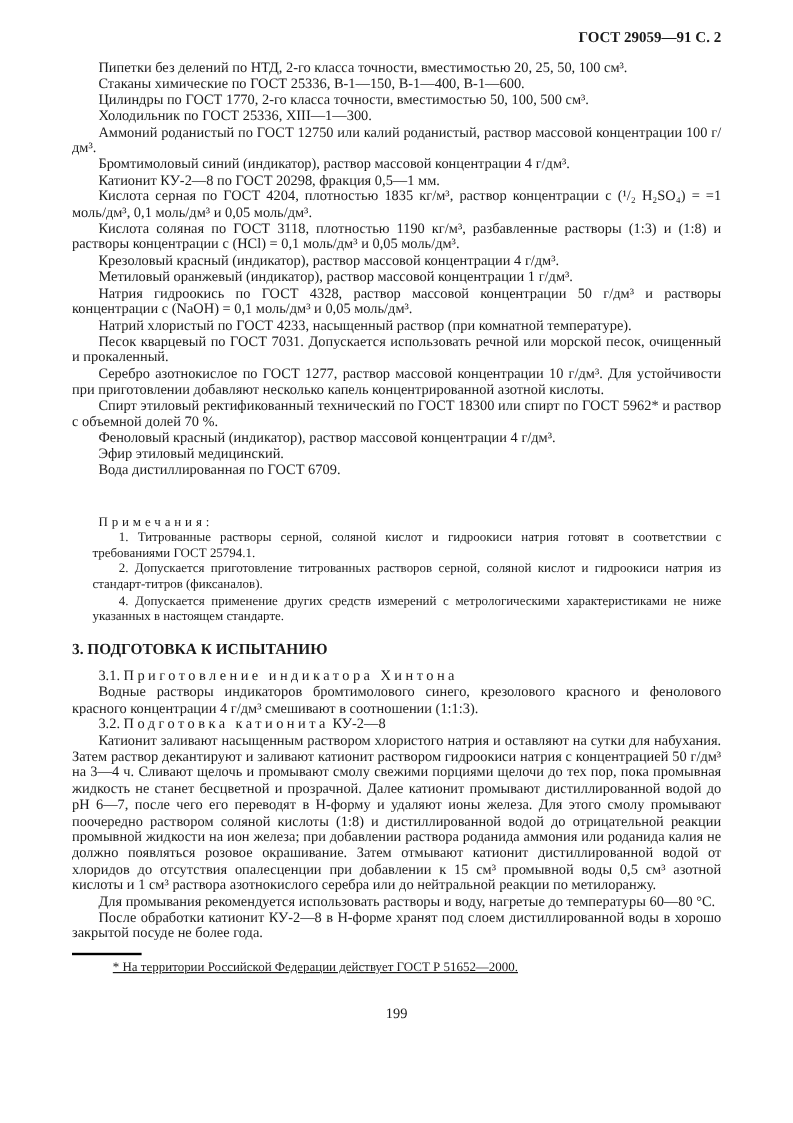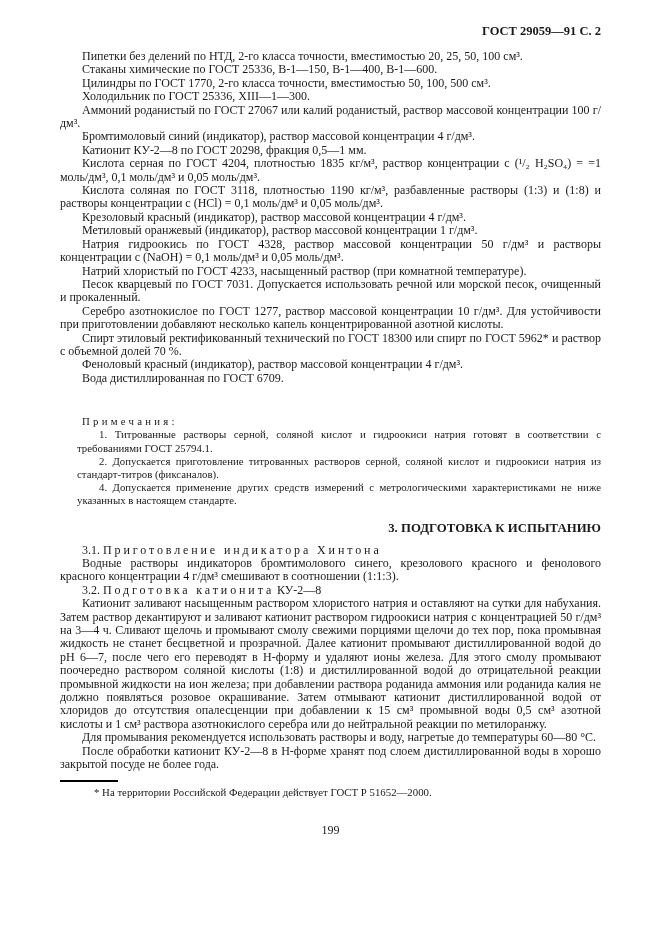--- a/index.html
+++ b/index.html
@@ -36,35 +36,35 @@
     margin-top: 30px;
   }
   .note {
     font-size: 10.8px;
     line-height: 13.2px;
     text-align: justify;
     text-indent: 22px;
     margin-left: 17px;
   }
   .sec-title {
-    text-align: right;
+    text-align: left;
     font-weight: bold;
     font-size: 12.8px;
     line-height: 14px;
     margin: 13px 0 9px 0;
     text-indent: 0;
   }
   .subhead {
     font-size: 12px;
     line-height: 13.4px;
     text-indent: 22px;
     white-space: nowrap;
   }
   .subhead .sp { letter-spacing: 0.24em; }
-  .footnote-block { margin-top: 9px; }
+  .footnote-block { margin-top: 9px; text-decoration: underline; }
   .fn-rule {
     width: 58px;
     height: 0;
     border-top: 2px solid #000;
     margin: 0 0 4px 0;
   }
   .footnote {
     font-size: 10.8px;
     line-height: 13px;
     text-indent: 34px;
@@ -81,33 +81,34 @@
 
 <div class="sheet">
 
   <p class="doc-header">ГОСТ 29059—91 С. 2</p>
 
   <div>
     <p class="para">Пипетки без делений по НТД, 2-го класса точности, вместимостью 20, 25, 50, 100 см³.</p>
     <p class="para">Стаканы химические по ГОСТ 25336, В-1—150, В-1—400, В-1—600.</p>
     <p class="para">Цилиндры по ГОСТ 1770, 2-го класса точности, вместимостью 50, 100, 500 см³.</p>
     <p class="para">Холодильник по ГОСТ 25336, XIII—1—300.</p>
-    <p class="para">Аммоний роданистый по ГОСТ 27067 или калий роданистый, раствор массовой концентрации 100 г/дм³.</p>
+    <p class="para">Аммоний роданистый по ГОСТ 12750 или калий роданистый, раствор массовой концентрации 100 г/дм³.</p>
     <p class="para">Бромтимоловый синий (индикатор), раствор массовой концентрации 4 г/дм³.</p>
     <p class="para">Катионит КУ-2—8 по ГОСТ 20298, фракция 0,5—1 мм.</p>
     <p class="para">Кислота серная по ГОСТ 4204, плотностью 1835 кг/м³, раствор концентрации c (¹/₂ H₂SO₄) = =1 моль/дм³, 0,1 моль/дм³ и 0,05 моль/дм³.</p>
     <p class="para">Кислота соляная по ГОСТ 3118, плотностью 1190 кг/м³, разбавленные растворы (1:3) и (1:8) и растворы концентрации c (HCl) = 0,1 моль/дм³ и 0,05 моль/дм³.</p>
     <p class="para">Крезоловый красный (индикатор), раствор массовой концентрации 4 г/дм³.</p>
     <p class="para">Метиловый оранжевый (индикатор), раствор массовой концентрации 1 г/дм³.</p>
     <p class="para">Натрия гидроокись по ГОСТ 4328, раствор массовой концентрации 50 г/дм³ и растворы концентрации c (NaOH) = 0,1 моль/дм³ и 0,05 моль/дм³.</p>
     <p class="para">Натрий хлористый по ГОСТ 4233, насыщенный раствор (при комнатной температуре).</p>
     <p class="para">Песок кварцевый по ГОСТ 7031. Допускается использовать речной или морской песок, очищенный и прокаленный.</p>
     <p class="para">Серебро азотнокислое по ГОСТ 1277, раствор массовой концентрации 10 г/дм³. Для устойчивости при приготовлении добавляют несколько капель концентрированной азотной кислоты.</p>
     <p class="para">Спирт этиловый ректификованный технический по ГОСТ 18300 или спирт по ГОСТ 5962* и раствор с объемной долей 70 %.</p>
     <p class="para">Феноловый красный (индикатор), раствор массовой концентрации 4 г/дм³.</p>
+    <p class="para">Эфир этиловый медицинский.</p>
     <p class="para">Вода дистиллированная по ГОСТ 6709.</p>
   </div>
 
   <div class="notes">
     <p class="note-head">Примечания:</p>
     <p class="note">1. Титрованные растворы серной, соляной кислот и гидроокиси натрия готовят в соответствии с требованиями ГОСТ 25794.1.</p>
     <p class="note">2. Допускается приготовление титрованных растворов серной, соляной кислот и гидроокиси натрия из стандарт-титров (фиксаналов).</p>
     <p class="note">4. Допускается применение других средств измерений с метрологическими характеристиками не ниже указанных в настоящем стандарте.</p>
   </div>
 

